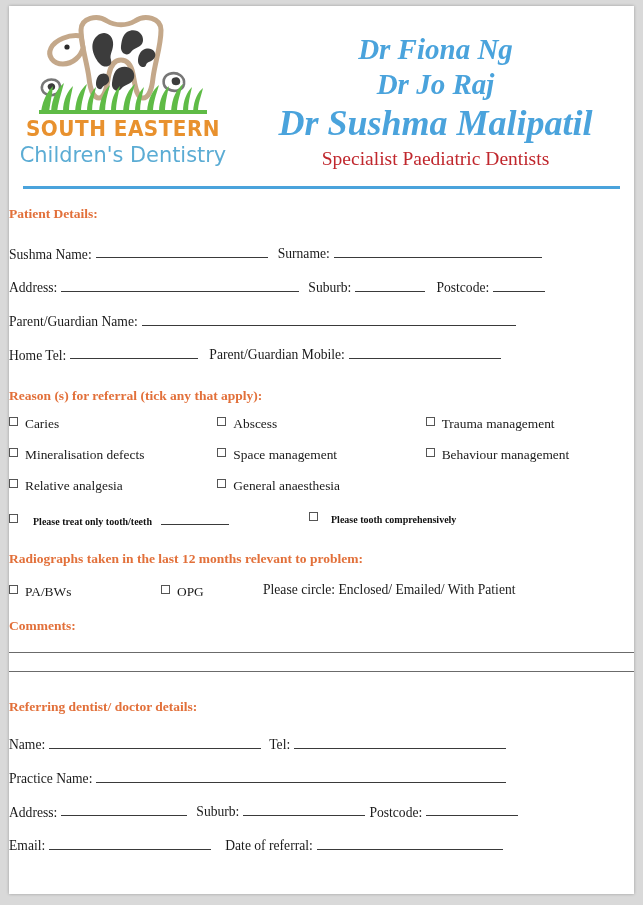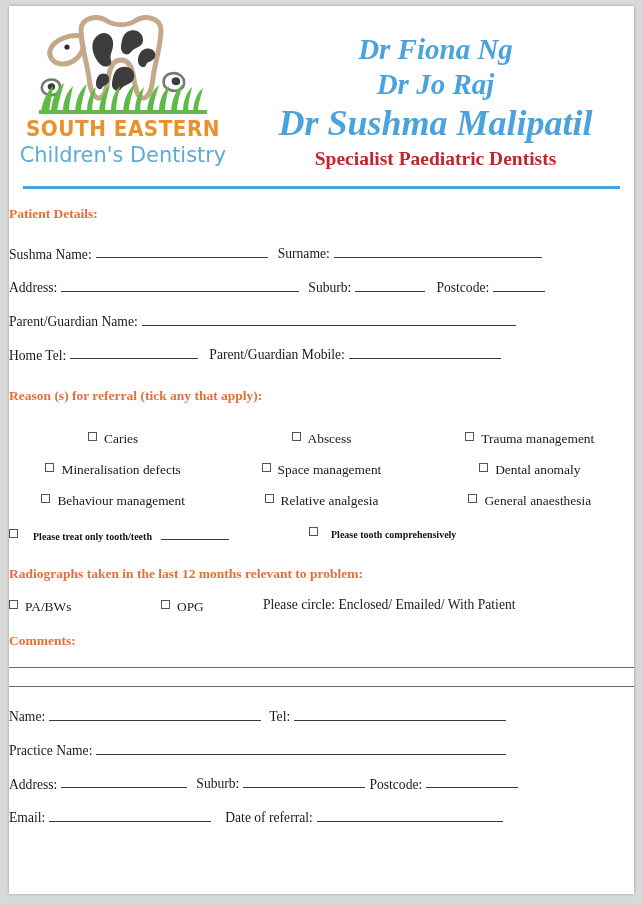--- a/index.html
+++ b/index.html
@@ -39,21 +39,21 @@
   .names .dr{
     font-family:"Liberation Serif", serif;
     font-style:italic;font-weight:bold;
     color:#4AA3DC;line-height:1.2;
   }
   .dr1{font-size:29px;}
   .dr2{font-size:29px;}
   .dr3{font-size:36px;}
   .names .spec{
     font-family:"Liberation Serif", serif;
-    font-weight:bold;font-size:19.5px;color:#C0272D;
+    font-weight:normal;font-size:19.5px;color:#C0272D;
     margin-top:3px;
   }
 
   .rule-top{height:2.5px;background:#4AA3DC;margin:8px 14px 0 14px;}
 
   
   .content{padding:0 0;}
   .sec-head{
     color:#E2703A;font-weight:bold;font-size:13.5px;
     font-family:"Liberation Serif", serif;
@@ -178,39 +178,36 @@
 
     <div class="row">
       <span class="fld">Home Tel:</span>
       <span class="ul" style="width:128px;"></span>
       <span class="fld" style="padding-left:7px;">Parent/Guardian Mobile:</span>
       <span class="ul" style="width:152px;"></span>
     </div>
 
     <div class="sec-head" style="margin-top:25px;">Reason (s) for referral (tick any that apply):</div>
 
-    <div class="cb-grid" style="margin-top:27px;text-align:center;">
+    <div class="cb-grid" style="margin-top:12px;">
       <div class="cb-col">
         <div class="cb"><span class="box"></span><span>Caries</span></div>
       </div>
       <div class="cb-col">
         <div class="cb"><span class="box"></span><span>Abscess</span></div>
       </div>
       <div class="cb-col">
         <div class="cb"><span class="box"></span><span>Trauma management</span></div>
       </div>
 
       <div class="cb-col" style="margin-top:15px;">
         <div class="cb"><span class="box"></span><span>Mineralisation defects</span></div>
       </div>
       <div class="cb-col" style="margin-top:15px;">
         <div class="cb"><span class="box"></span><span>Space management</span></div>
-      </div>
-      <div class="cb-col" style="margin-top:15px;">
-        <div class="cb"><span class="box"></span><span>Dental anomaly</span></div>
       </div>
 
       <div class="cb-col" style="margin-top:15px;">
         <div class="cb"><span class="box"></span><span>Behaviour management</span></div>
       </div>
       <div class="cb-col" style="margin-top:15px;">
         <div class="cb"><span class="box"></span><span>Relative analgesia</span></div>
       </div>
       <div class="cb-col" style="margin-top:15px;">
         <div class="cb"><span class="box"></span><span>General anaesthesia</span></div>
@@ -238,20 +235,21 @@
       <div style="width:102px;">
         <span class="cb"><span class="box"></span><span>OPG</span></span>
       </div>
       <div class="fld">Please circle:  Enclosed/ Emailed/ With Patient</div>
     </div>
 
     <div class="sec-head" style="margin-top:18px;">Comments:</div>
     <div class="comment-line"></div>
     <div class="comment-line"></div>
 
+    <div class="sec-head" style="margin-top:27px;">Referring dentist/ doctor details:</div>
 
     <div class="row" style="margin-top:18px;">
       <span class="fld">Name:</span>
       <span class="ul" style="width:212px;"></span>
       <span class="fld" style="padding-left:4px;">Tel:</span>
       <span class="ul" style="width:212px;"></span>
     </div>
 
     <div class="row">
       <span class="fld">Practice Name:</span>

